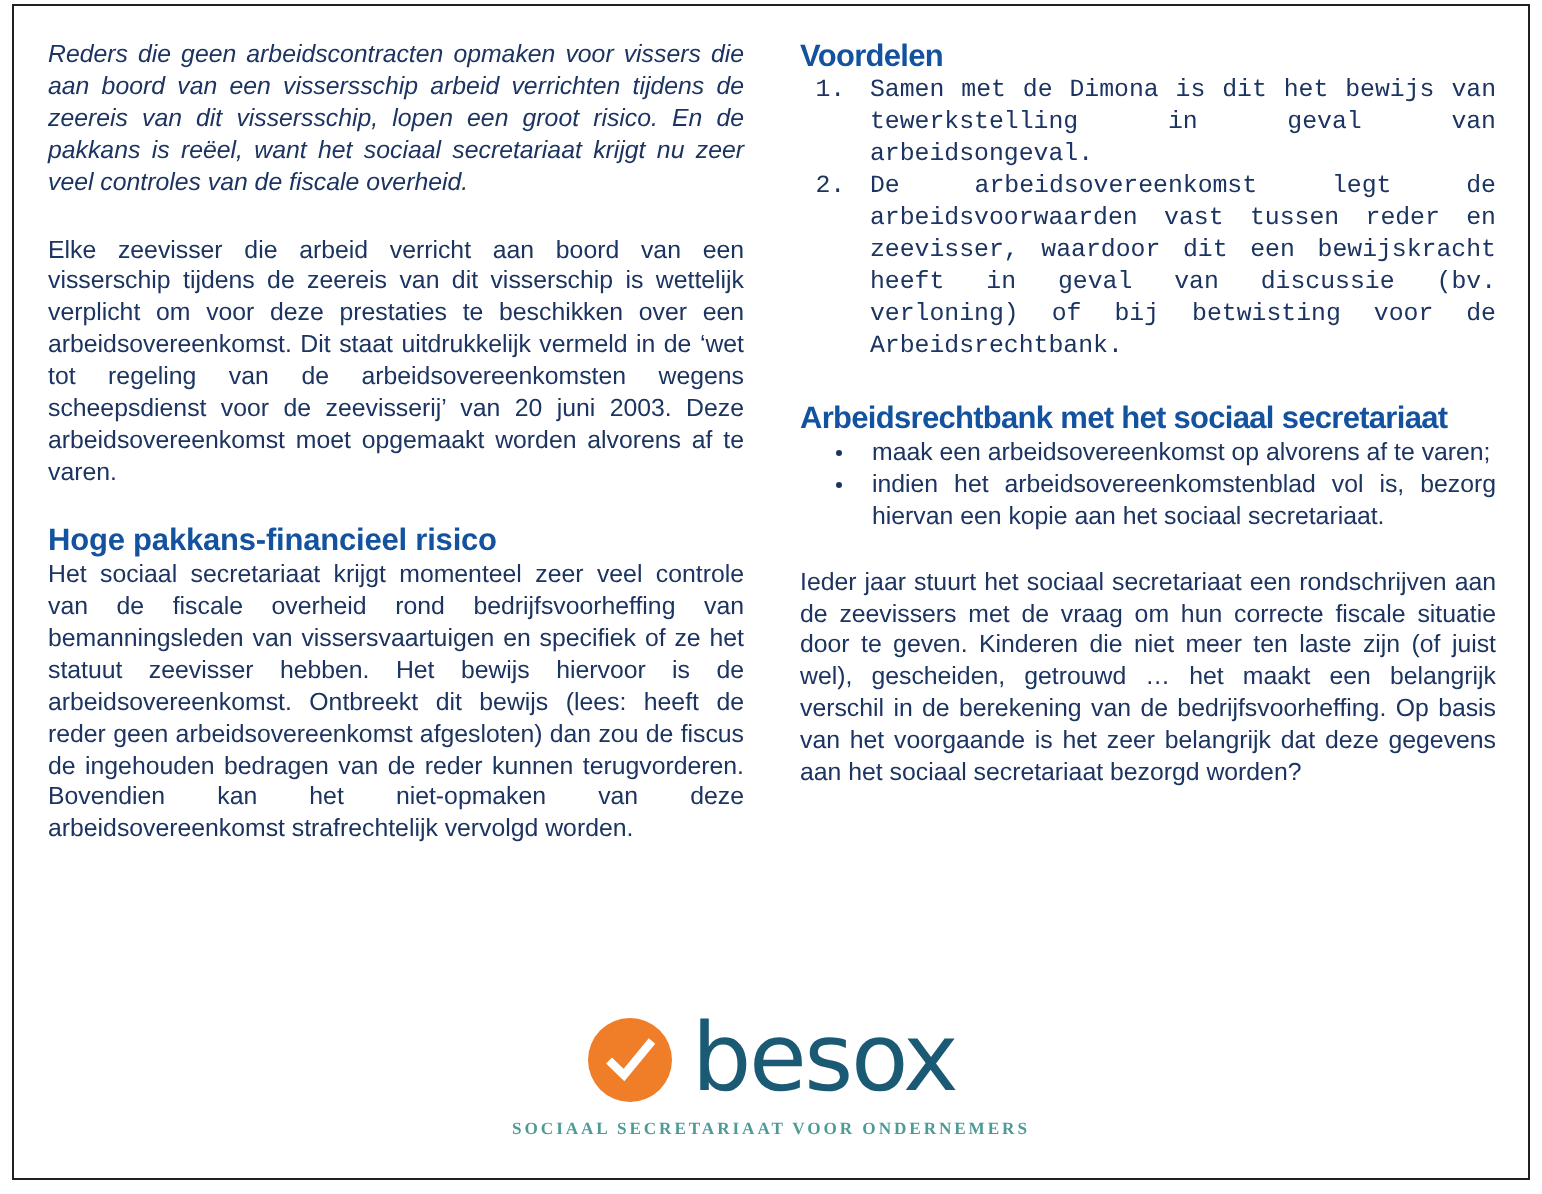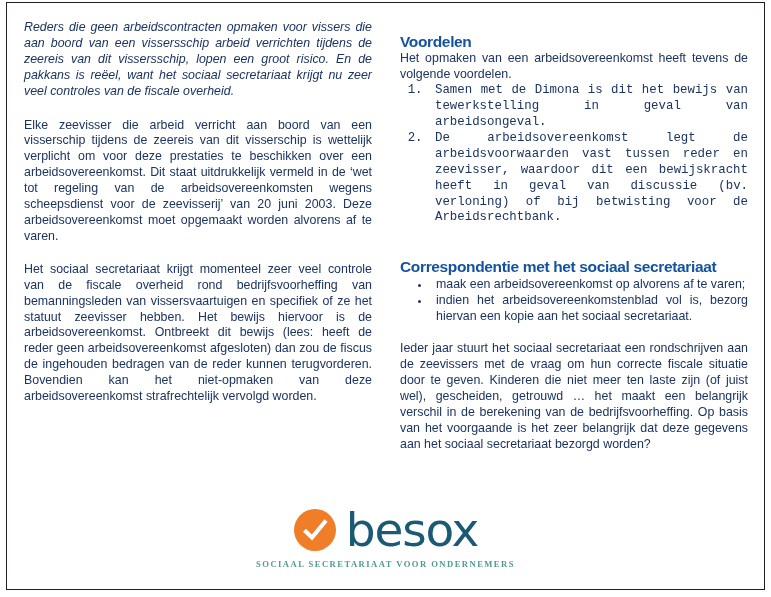--- a/index.html
+++ b/index.html
@@ -54,21 +54,20 @@
   h2.section-heading {
     font-size: 15.5px;
     line-height: 1.12;
     font-weight: bold;
     color: #13529e;
     margin: 0 0 1px 0;
     letter-spacing: -0.1px;
   }
   .col-right h2.section-heading {
     letter-spacing: -0.35px;
-    margin-top: 13px;
   }
 
   p.body-text {
     font-size: 12.4px;
     line-height: 15.9px;
     color: #1c3461;
     margin: 0;
     text-align: justify;
     text-justify: inter-word;
     hyphens: manual;
@@ -154,36 +153,36 @@
   <div class="columns">
 
     <div class="col col-left">
 
       <p class="body-text intro">Reders die geen arbeidscontracten opmaken voor vissers die aan boord van een vissersschip arbeid verrichten tijdens de zeereis van dit vissersschip, lopen een groot risico. En de pakkans is reëel, want het sociaal secretariaat krijgt nu zeer veel controles van de fiscale overheid.</p>
 
       <p class="body-text">Elke zeevisser die arbeid verricht aan boord van een visserschip tijdens de zeereis van dit visserschip is wettelijk verplicht om voor deze prestaties te beschikken over een arbeidsovereenkomst. Dit staat uitdrukkelijk vermeld in de ‘wet tot regeling van de arbeidsovereenkomsten wegens scheepsdienst voor de zeevisserij’ van 20 juni 2003. Deze arbeidsovereenkomst moet opgemaakt worden alvorens af te varen.</p>
 
       <div class="gap-md"></div>
 
+      <h2 class="section-heading">Hoge pakkans-financieel risico</h2>
       <p class="body-text">Het sociaal secretariaat krijgt momenteel zeer veel controle van de fiscale overheid rond bedrijfsvoorheffing van bemanningsleden van vissersvaartuigen en specifiek of ze het statuut zeevisser hebben. Het bewijs hiervoor is de arbeidsovereenkomst. Ontbreekt dit bewijs (lees: heeft de reder geen arbeidsovereenkomst afgesloten) dan zou de fiscus de ingehouden bedragen van de reder kunnen terugvorderen. Bovendien kan het niet-opmaken van deze arbeidsovereenkomst strafrechtelijk vervolgd worden.</p>
     </div>
 
     <div class="col col-right">
 
       <h2 class="section-heading">Voordelen</h2>
-      <p class="body-text">Het opmaken van een arbeidsovereenkomst heeft tevens de volgende voordelen.</p>
 
       <ol class="numbered">
         <li>Samen met de Dimona is dit het bewijs van tewerkstelling in geval van arbeidsongeval.</li>
         <li>De arbeidsovereenkomst legt de arbeidsvoorwaarden vast tussen reder en zeevisser, waardoor dit een bewijskracht heeft in geval van discussie (bv. verloning) of bij betwisting voor de Arbeidsrechtbank.</li>
       </ol>
 
       <div class="gap-lg"></div>
 
-      <h2 class="section-heading">Correspondentie met het sociaal secretariaat</h2>
+      <h2 class="section-heading">Arbeidsrechtbank met het sociaal secretariaat</h2>
 
       <ul class="bulleted">
         <li>maak een arbeidsovereenkomst op alvorens af te varen;</li>
         <li>indien het arbeidsovereenkomstenblad vol is, bezorg hiervan een kopie aan het sociaal secretariaat.</li>
       </ul>
 
       <div class="gap-md"></div>
 
       <p class="body-text">Ieder jaar stuurt het sociaal secretariaat een rondschrijven aan de zeevissers met de vraag om hun correcte fiscale situatie door te geven. Kinderen die niet meer ten laste zijn (of juist wel), gescheiden, getrouwd … het maakt een belangrijk verschil in de berekening van de bedrijfsvoorheffing. Op basis van het voorgaande is het zeer belangrijk dat deze gegevens aan het sociaal secretariaat bezorgd worden?</p>
     </div>

